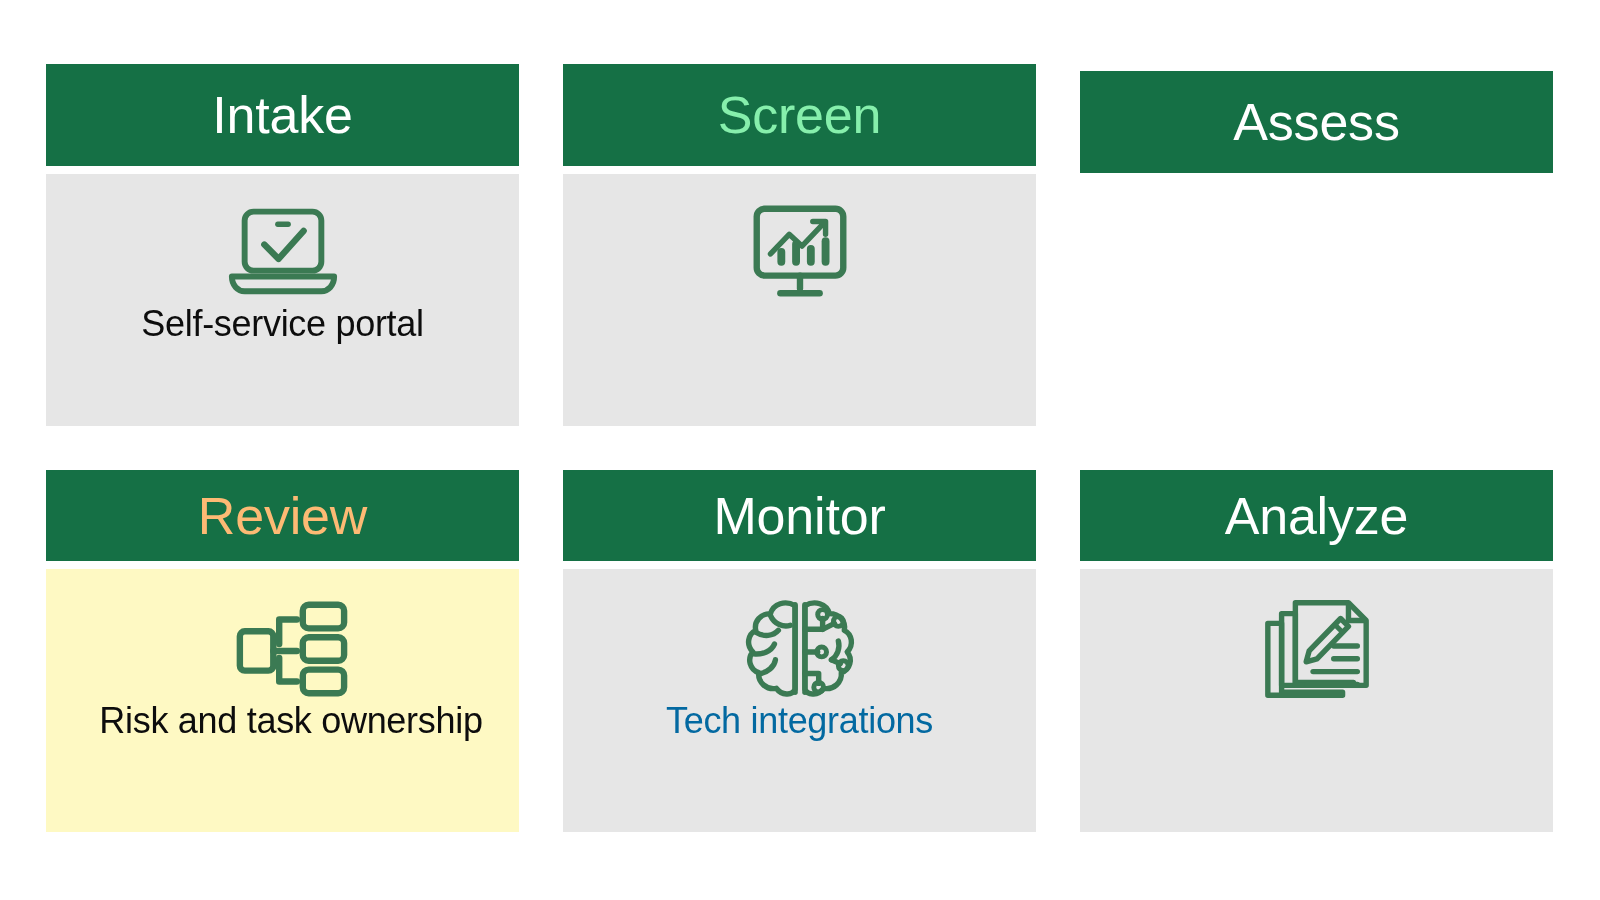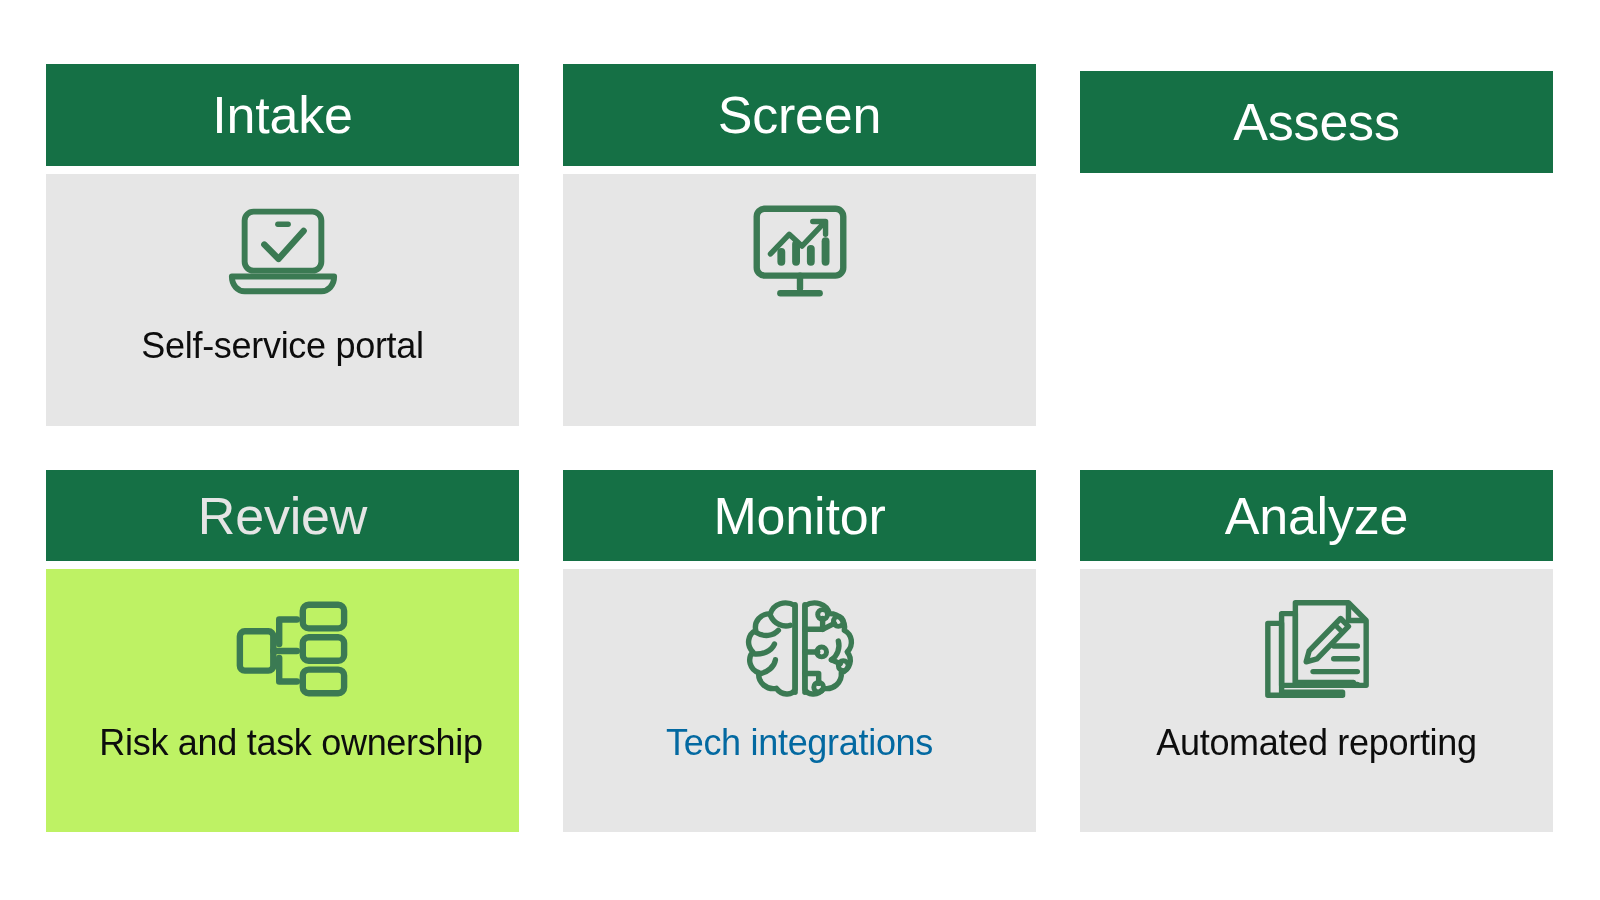--- a/index.html
+++ b/index.html
@@ -74,21 +74,20 @@
     justify-content: center;
     flex: none;
   }
   .card-icon svg {
     display: block;
     width: 100%;
     height: 100%;
   }
 
   .card-caption {
-    margin-top: 22px;
     color: #0d0d0d;
     font-size: 36px;
     line-height: 1.12;
     font-weight: 400;
     letter-spacing: -0.3px;
     text-align: center;
     padding: 0 8px;
     white-space: nowrap;
   }
 
@@ -113,21 +112,21 @@
           <path d="M41 45.5 L55.5 60 L81 31.5" stroke="#3b7a53" stroke-width="6.5" stroke-linecap="round" stroke-linejoin="round"></path>
           <path d="M8 78 H112 C112 87 106 93 99 93 H21 C14 93 8 87 8 78 Z" stroke="#3b7a53" stroke-width="6" stroke-linejoin="round"></path>
         </svg>
       </div>
       <div class="card-caption" style="color: rgb(13, 13, 13);">Self-service portal</div>
     </div>
   </div>
 
   <div class="card row1">
     <div class="card-header" style="background: rgb(21, 112, 69);">
-      <div class="card-title" style="color: #ffffff; text-align: right;">Screen</div>
+      <div class="card-title" style="color: #86efac; text-align: right;">Screen</div>
     </div>
     <div class="card-body" style="background: rgb(230, 230, 230);">
       <div class="card-icon">
         <svg viewBox="0 0 120 104" fill="none" xmlns="http://www.w3.org/2000/svg">
           <rect x="16" y="9" width="88" height="68" rx="8" stroke="#3b7a53" stroke-width="6.5"></rect>
           <path d="M30 55 L49 35 L62 47 L84 24" stroke="#3b7a53" stroke-width="5.5" stroke-linecap="round" stroke-linejoin="round"></path>
           <path d="M73 22 H86 V35" stroke="#3b7a53" stroke-width="5.5" stroke-linecap="round" stroke-linejoin="round"></path>
           <rect x="37" y="49" width="8" height="18" rx="4" fill="#3b7a53"></rect>
           <rect x="52" y="41" width="8" height="26" rx="4" fill="#3b7a53"></rect>
           <rect x="67" y="46" width="8" height="21" rx="4" fill="#3b7a53"></rect>
@@ -140,23 +139,23 @@
   </div>
 
   <div class="card row1">
     <div class="card-header" style="background: rgb(21, 112, 69); margin-top: 7px;">
       <div class="card-title" style="color: rgb(255, 255, 255);">Assess</div>
     </div>
   </div>
 
   <div class="card row2">
     <div class="card-header" style="background: rgb(21, 112, 69);">
-      <div class="card-title" style="color: #e5e5e5;">Review</div>
-    </div>
-    <div class="card-body" style="background: #bef264; padding-left: 17px;">
+      <div class="card-title" style="color: #fdba74;">Review</div>
+    </div>
+    <div class="card-body" style="background: #fef9c3; padding-left: 17px;">
       <div class="card-icon">
         <svg viewBox="0 0 120 104" fill="none" xmlns="http://www.w3.org/2000/svg">
           <rect x="8" y="35" width="34" height="40" rx="5" stroke="#3b7a53" stroke-width="6.5"></rect>
           <rect x="72" y="8" width="42" height="24" rx="6" stroke="#3b7a53" stroke-width="6.5"></rect>
           <rect x="72" y="41" width="42" height="24" rx="6" stroke="#3b7a53" stroke-width="6.5"></rect>
           <rect x="72" y="74" width="42" height="24" rx="6" stroke="#3b7a53" stroke-width="6.5"></rect>
           <path d="M42 55 H66" stroke="#3b7a53" stroke-width="6.5" stroke-linecap="round"></path>
           <path d="M48 48 V23 H66" stroke="#3b7a53" stroke-width="6.5" stroke-linecap="round" stroke-linejoin="round"></path>
           <path d="M48 62 V86 H66" stroke="#3b7a53" stroke-width="6.5" stroke-linecap="round" stroke-linejoin="round"></path>
         </svg>
@@ -222,17 +221,16 @@
 
           <path d="M77 50 H101" stroke="#3b7a53" stroke-width="5.5" stroke-linecap="round"></path>
           <path d="M77 63 H101" stroke="#3b7a53" stroke-width="5.5" stroke-linecap="round"></path>
           <path d="M56 76 H101" stroke="#3b7a53" stroke-width="5.5" stroke-linecap="round"></path>
           <path d="M50 89 H101" stroke="#3b7a53" stroke-width="5.5" stroke-linecap="round"></path>
 
           <path d="M84 22 L92 30 L60 63 L49 66 L52 55 Z" stroke="#3b7a53" stroke-width="5.5" stroke-linejoin="round"></path>
           <path d="M78 28 L86 36" stroke="#3b7a53" stroke-width="5"></path>
         </svg>
       </div>
-      <div class="card-caption" style="color: rgb(13, 13, 13);">Automated reporting</div>
     </div>
   </div>
 
 </div>
 
 </body></html>

